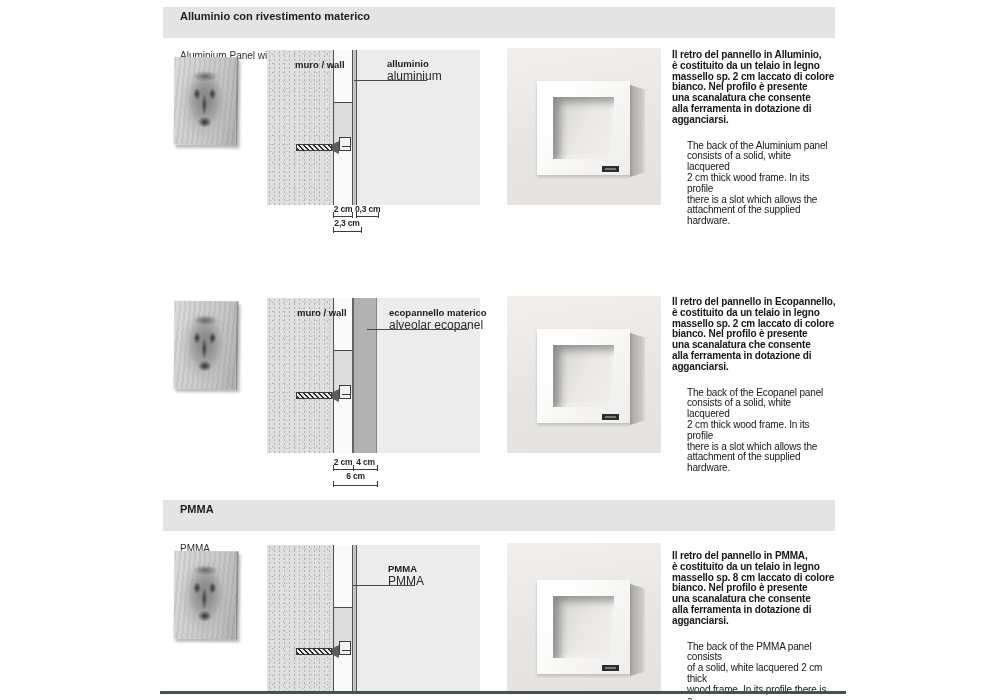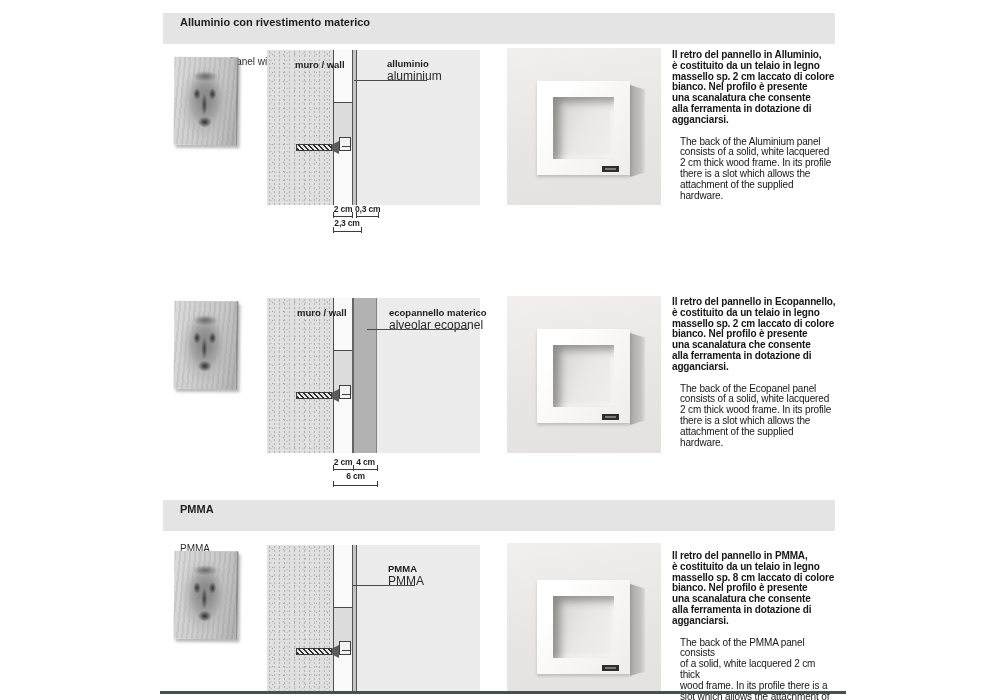--- a/index.html
+++ b/index.html
@@ -76,30 +76,30 @@
   .opening{position:absolute;left:16px;top:16px;width:61px;height:62px;
          background:linear-gradient(115deg,#d2d1cf,#e9e8e6 50%,#f0efed);
          box-shadow:inset 7px 5px 9px rgba(70,70,70,.5), inset -2px -3px 4px rgba(255,255,255,.7);}
   .chip{position:absolute;left:65px;top:85px;width:17px;height:6px;background:#2d2d2d;}
   .chip::after{content:"";position:absolute;left:3px;top:2px;width:11px;height:2px;background:#7a7a7a;}
 
   
   .desc{position:absolute;left:672px;width:172px;font-size:10px;line-height:10.8px;
         letter-spacing:-0.15px;color:#161616;}
   .desc .it{font-weight:bold;white-space:pre-line;margin:0 0 11px 0;}
-  .desc .en{white-space:pre-line;margin:8px;}
+  .desc .en{white-space:pre-line;margin:15px;}
 
   .page-rule{position:absolute;left:160px;top:691px;width:686px;height:3px;background:#43514f;z-index:10;}
 </style>
 </head>
 <body>
 
 <div class="page">
 
-  <div class="bar" style="top:13px">
+  <div class="bar" style="top:7px">
     <div class="bar-title">Alluminio con rivestimento materico</div>
     <div class="bar-sub">Aluminium Panel with mold covering</div>
   </div>
 
   <div class="art" style="top:57px">
     <div class="art-panel"></div>
   </div>
 
   <div class="diagram" style="top:50px;height:155px">
     <div class="wall"></div>

